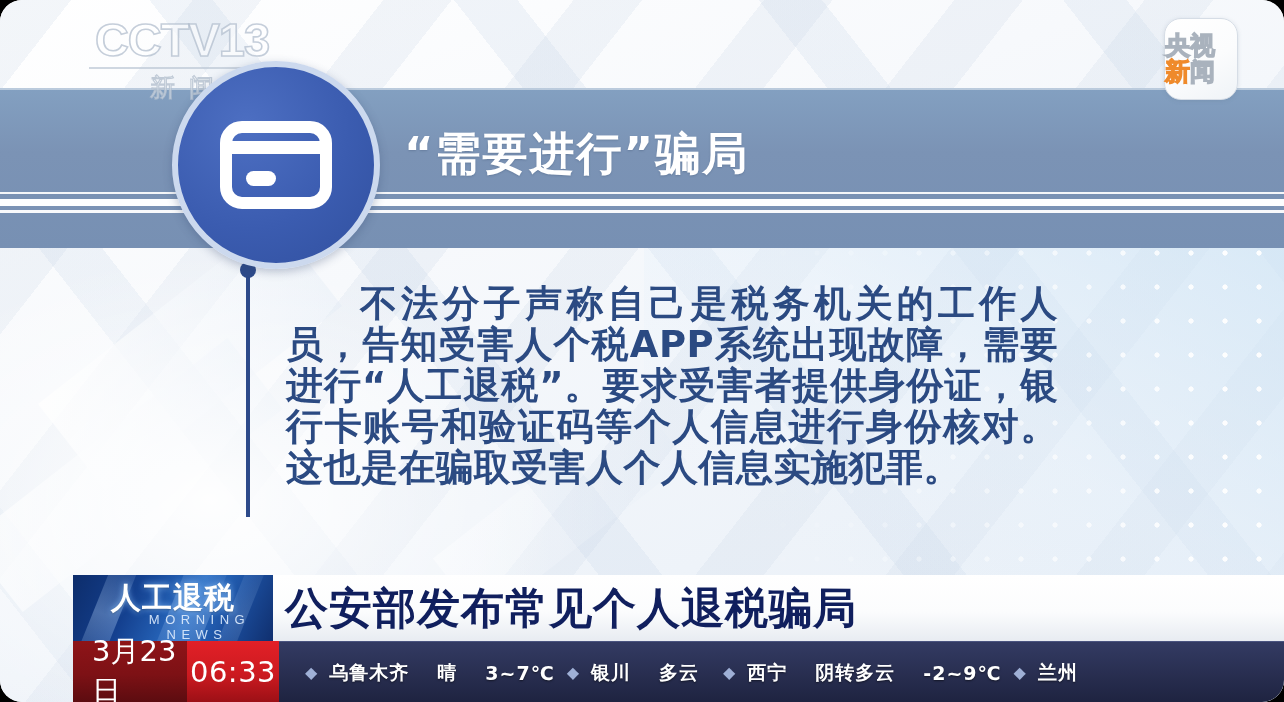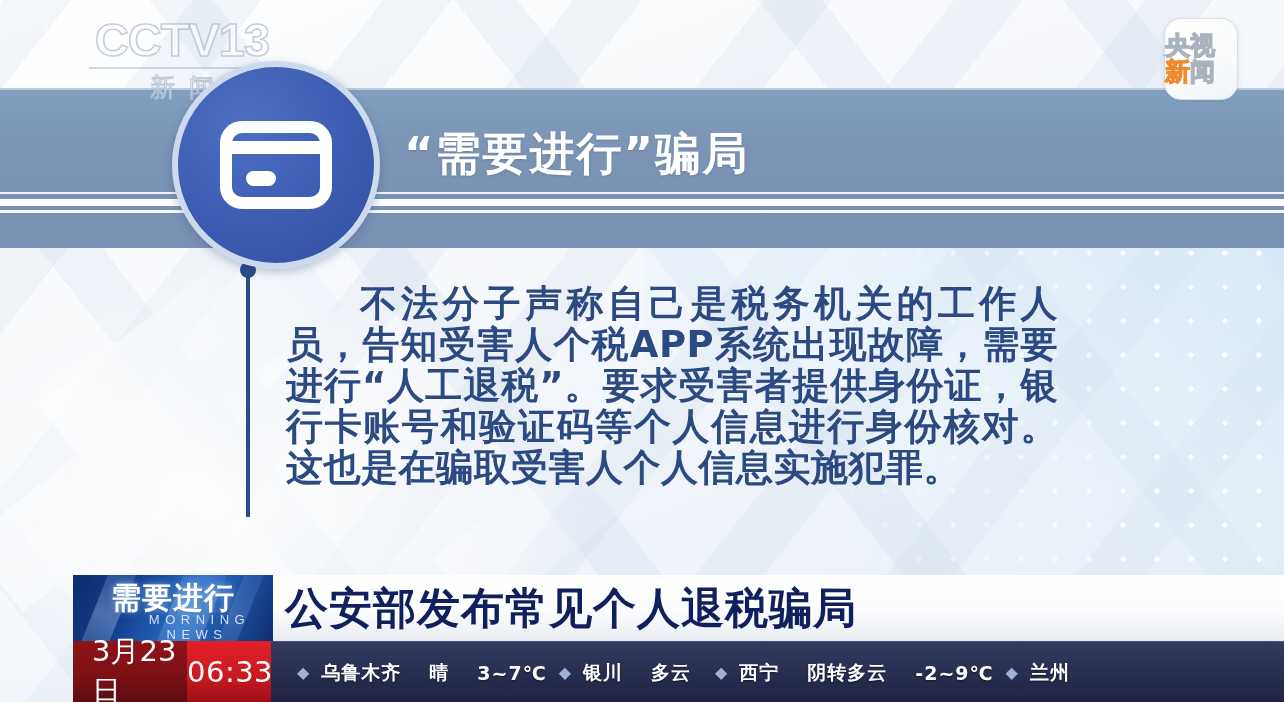--- a/index.html
+++ b/index.html
@@ -8,20 +8,21 @@
   }
   body {
     font-family: "Liberation Sans", "DejaVu Sans", sans-serif;
   }
   .screen {
     position: relative;
     width: 1284px;
     height: 702px;
     overflow: hidden;
     background: #fdfdfe;
+    border-radius: 22px;
   }
 
   
   .bg-base {
     position: absolute; inset: 0;
     background:
       linear-gradient(160deg, #ffffff 0%, #f7f9fc 35%, #eef3f9 70%, #e6eef7 100%);
   }
   .bg-diag {
     position: absolute; inset: 0;
@@ -286,24 +287,24 @@
     display: flex; align-items: center; justify-content: center;
   }
   .date-box span {
     font-family: "DejaVu Sans", sans-serif;
     font-size: 29px;
     color: #ffffff;
     letter-spacing: 0px;
     margin-left: 19px;
   }
   .time-box {
-    width: 84px; height: 61px;
+    width: 92px; height: 61px;
     flex: 0 0 auto;
     background: linear-gradient(180deg, #e22027 0%, #cc1a20 55%, #9c1016 100%);
-    display: flex; align-items: center; 
+    display: flex; align-items: center; justify-content: center;
   }
   .time-box span {
     font-family: "DejaVu Sans", sans-serif;
     font-size: 29px;
     color: #ffffff;
     letter-spacing: 0.5px;
   }
   .ticker {
     flex: 1 1 auto;
     height: 61px;
@@ -391,21 +392,21 @@
 
   <div class="body-copy">不法分子声称自己是税务机关的工作人员，告知受害人个税APP系统出现故障，需要进行“人工退税”。要求受害者提供身份证，银行卡账号和验证码等个人信息进行身份核对。这也是在骗取受害人个人信息实施犯罪。</div>
 
   <div class="lower-third">
 
     <div class="lt-top">
       <div class="show-logo">
         <div class="ray" style="left:20px;"></div>
         <div class="ray" style="left:96px; width:40px; opacity:.7;"></div>
         <div class="ray" style="left:156px; width:18px; opacity:.55;"></div>
-        <div class="cn">需要进行</div>
+        <div class="cn">人工退税</div>
         <div class="en">MORNING NEWS</div>
       </div>
       <div class="headline-bar">
         <div class="headline-text">公安部发布常见个人退税骗局</div>
       </div>
     </div>
 
     <div class="lt-bottom">
       <div class="date-box">
         <span>3月23日</span>

